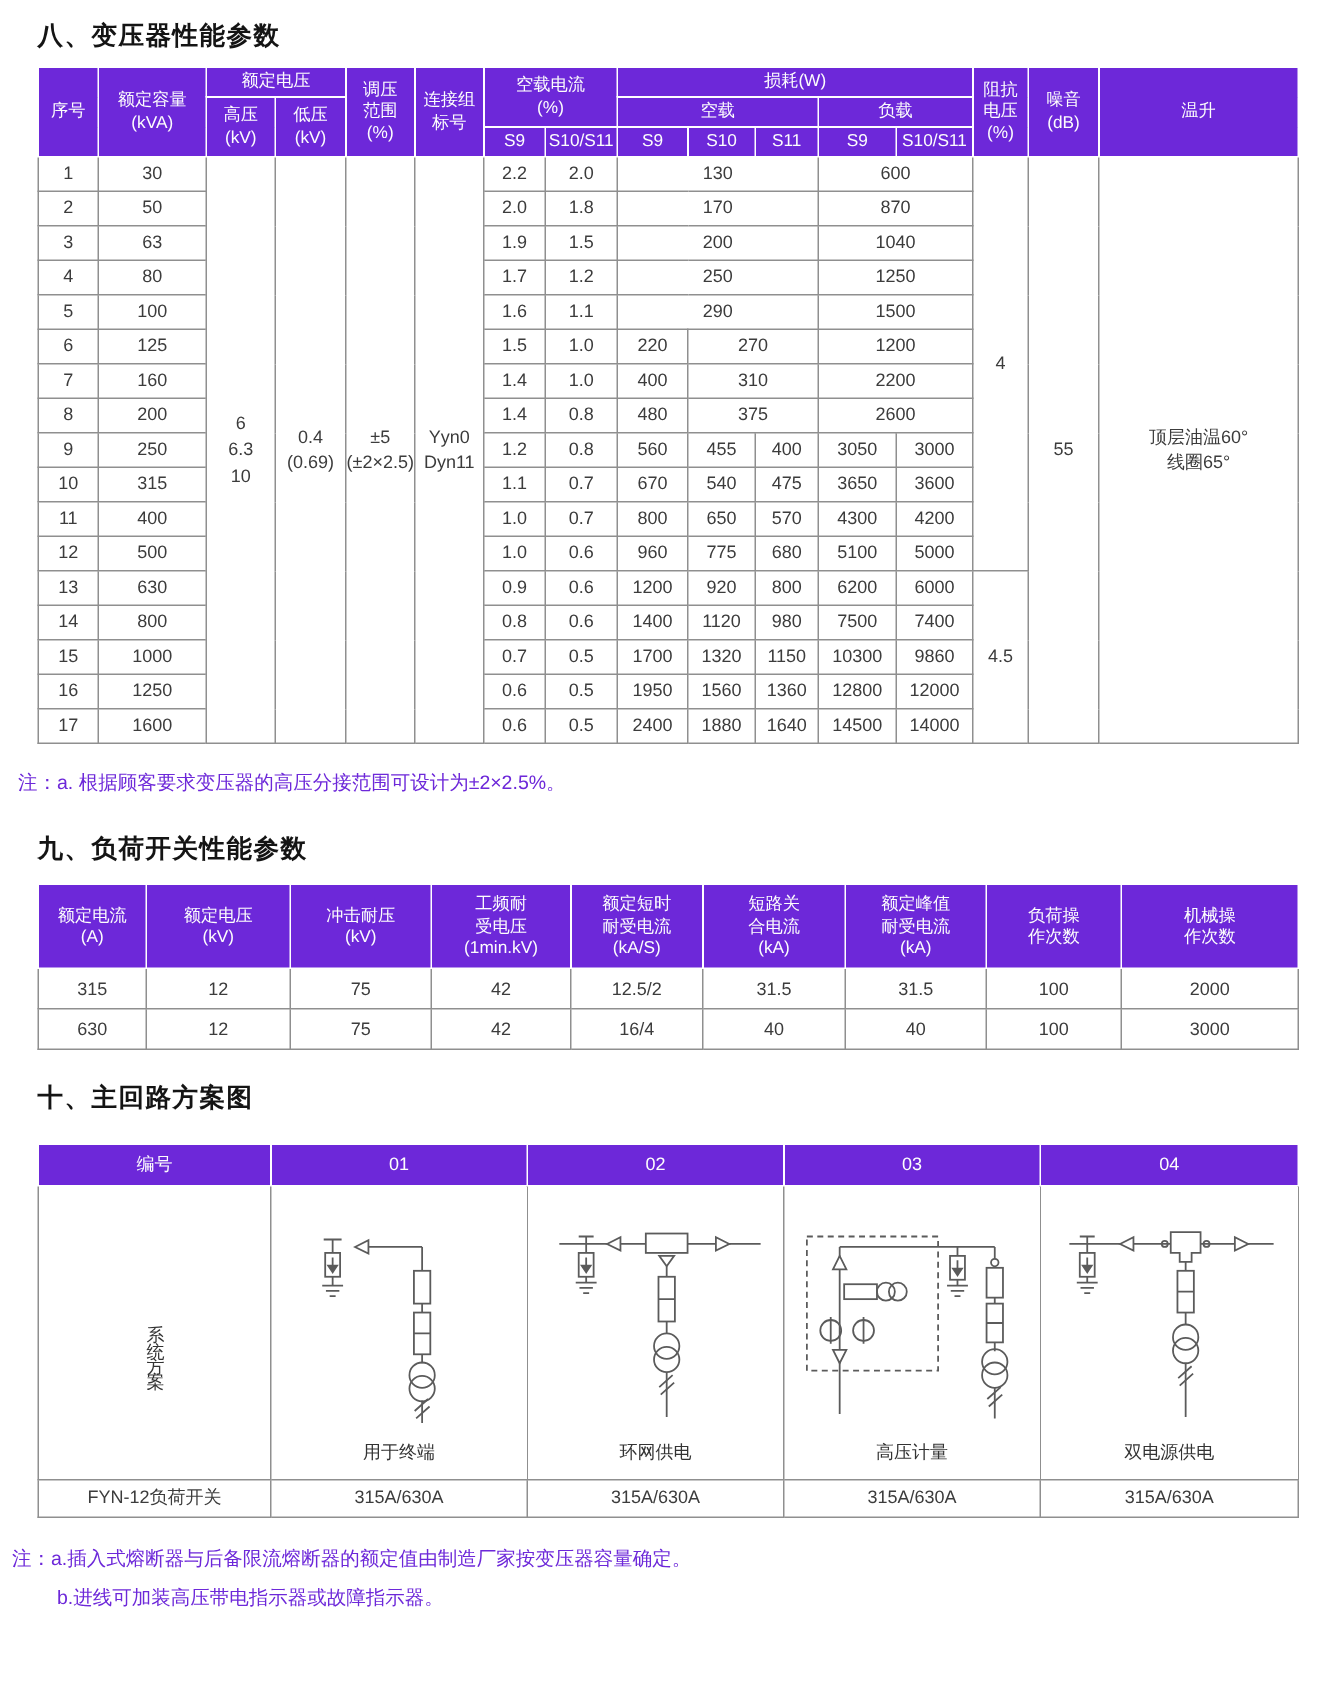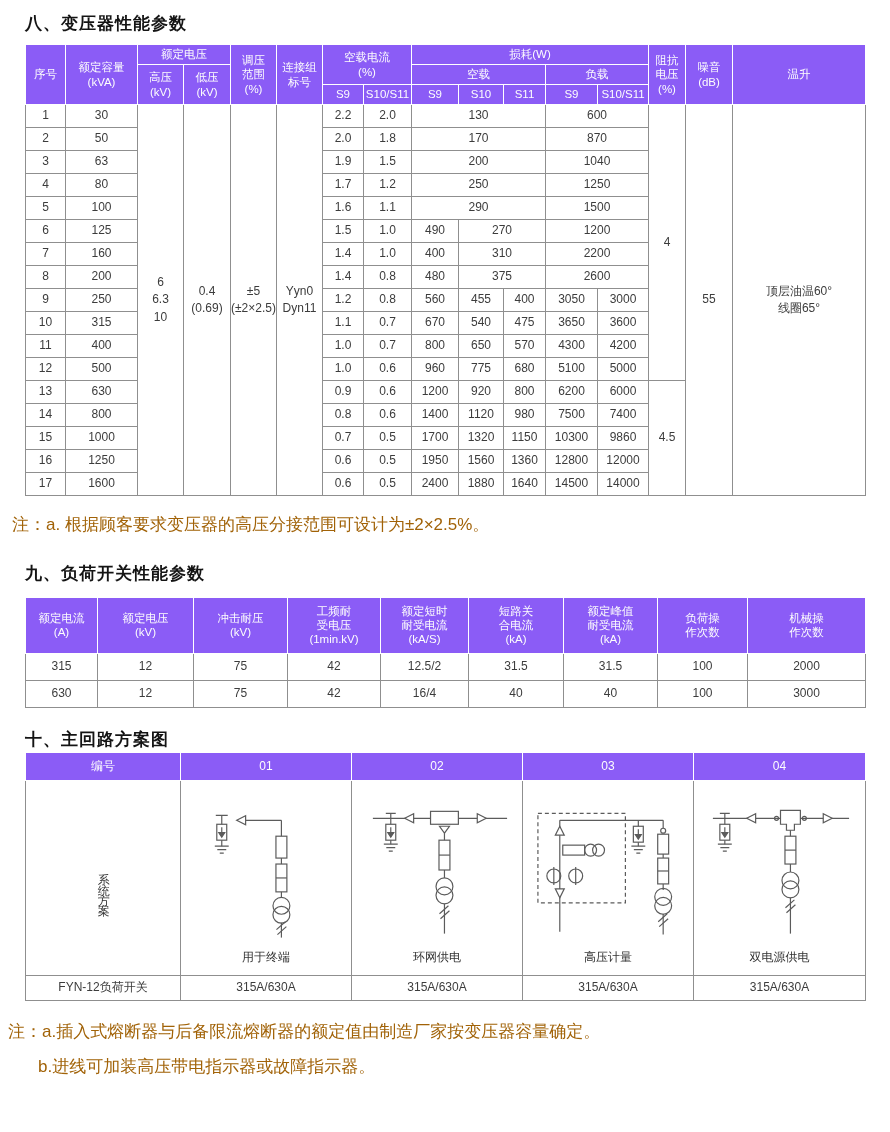--- a/index.html
+++ b/index.html
@@ -2,39 +2,39 @@
 <html><head>
 <meta charset="utf-8">
 <style>
   html,body{margin:0;padding:0;background:#fff;}
   body{width:890px;height:1132px;font-family:"Liberation Sans","DejaVu Sans",sans-serif;color:#333;overflow:hidden;}
   .page{padding:12px 25px 0 25px;position:relative;}
   .sec-title{font-size:17px;font-weight:bold;color:#141414;letter-spacing:1px;margin:0;}
   .subtitle{font-size:13px;color:#222;margin-top:15px;}
   table{border-collapse:collapse;table-layout:fixed;width:840px;}
   th,td{white-space:pre-line;text-align:center;vertical-align:middle;padding:0;overflow:hidden;}
-  thead th{background:#8b5cf6;color:#fdfdfd;font-weight:normal;border:1px solid #ffffff;font-size:11.5px;line-height:1.25;}
+  thead th{background:#6d28d9;color:#fdfdfd;font-weight:normal;border:1px solid #ffffff;font-size:11.5px;line-height:1.25;}
   tbody td{border:1px solid #8f8f8f;font-size:12px;color:#3c3c3c;line-height:1.45;background:#fff;}
   .t1{margin-top:9px;}
   .t1 thead tr{height:20px;}
   .t1 tbody tr{height:23px;}
   .t2{margin-top:12px;}
   .t2 thead tr{height:56px;}
   .t2 tbody tr{height:27px;}
-  .t3{margin-top:1px;}
+  .t3{margin-top:19px;}
   .t3 thead tr{height:28px;}
   .t3 thead th{font-size:12px;}
   .t3 tr.diagram-row{height:176px;}
   .t3 tr.fyn-row{height:25px;}
   .t3 td.vert{vertical-align:middle;}
   .vert-text{writing-mode:vertical-rl;letter-spacing:10px;font-size:12px;color:#333;display:inline-block;}
   .diag{position:relative;vertical-align:top;}
   .diag svg{display:block;margin:2px auto 0 auto;}
   .diag .cap{position:absolute;left:0;right:0;bottom:8px;font-size:12px;color:#333;text-align:center;}
-  .notes{font-size:17px;color:#a16207;}
+  .notes{font-size:13px;color:#6d28d9;}
   .notes-1{margin:14px 0 0 -13px;line-height:1.8;}
   .notes-2{margin:14px 0 0 -17px;line-height:2.05;}
   .note-indent{padding-left:30px;}
   .mt-sec{margin-top:21px;}
   .mt-sec2{margin-top:20px;}
 </style>
 </head>
 <body>
 
 <div class="page">
@@ -151,21 +151,21 @@
           <td>1.6</td>
           <td>1.1</td>
           <td colspan="3">290</td>
           <td colspan="2">1500</td>
         </tr>
         <tr>
           <td>6</td>
           <td>125</td>
           <td>1.5</td>
           <td>1.0</td>
-          <td>490</td>
+          <td>220</td>
           <td colspan="2">270</td>
           <td colspan="2">1200</td>
         </tr>
         <tr>
           <td>7</td>
           <td>160</td>
           <td>1.4</td>
           <td>1.0</td>
           <td>400</td>
           <td colspan="2">310</td>

